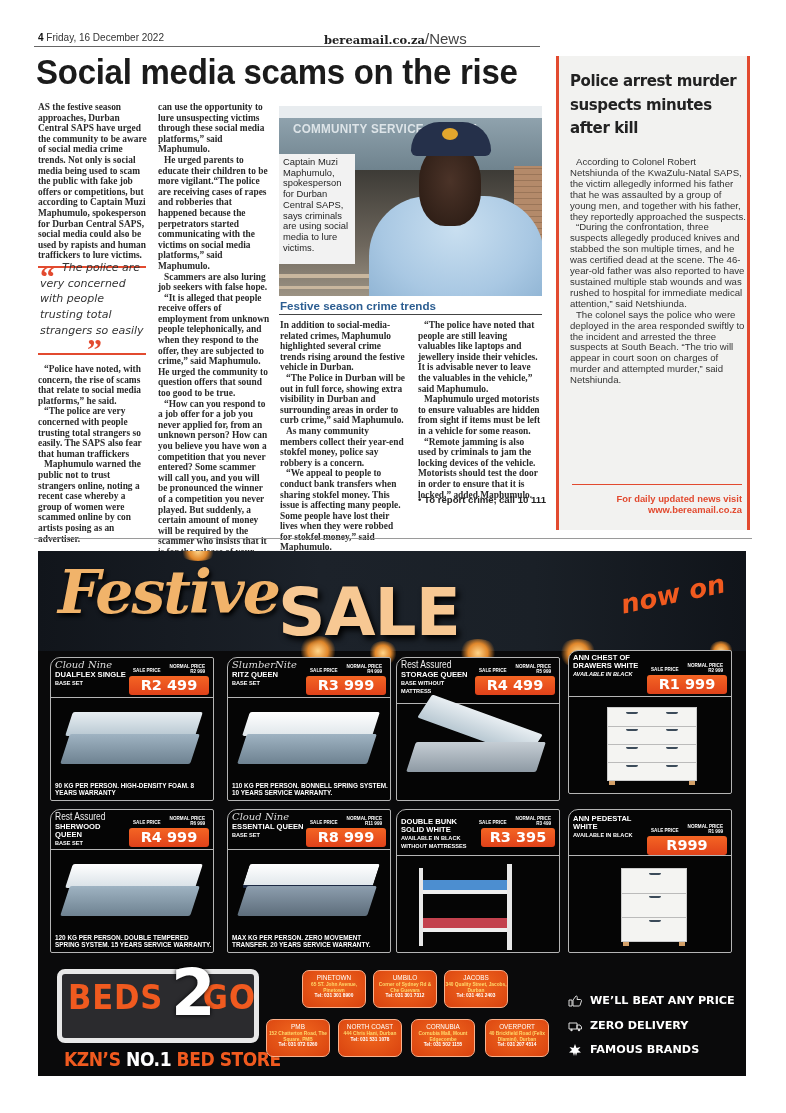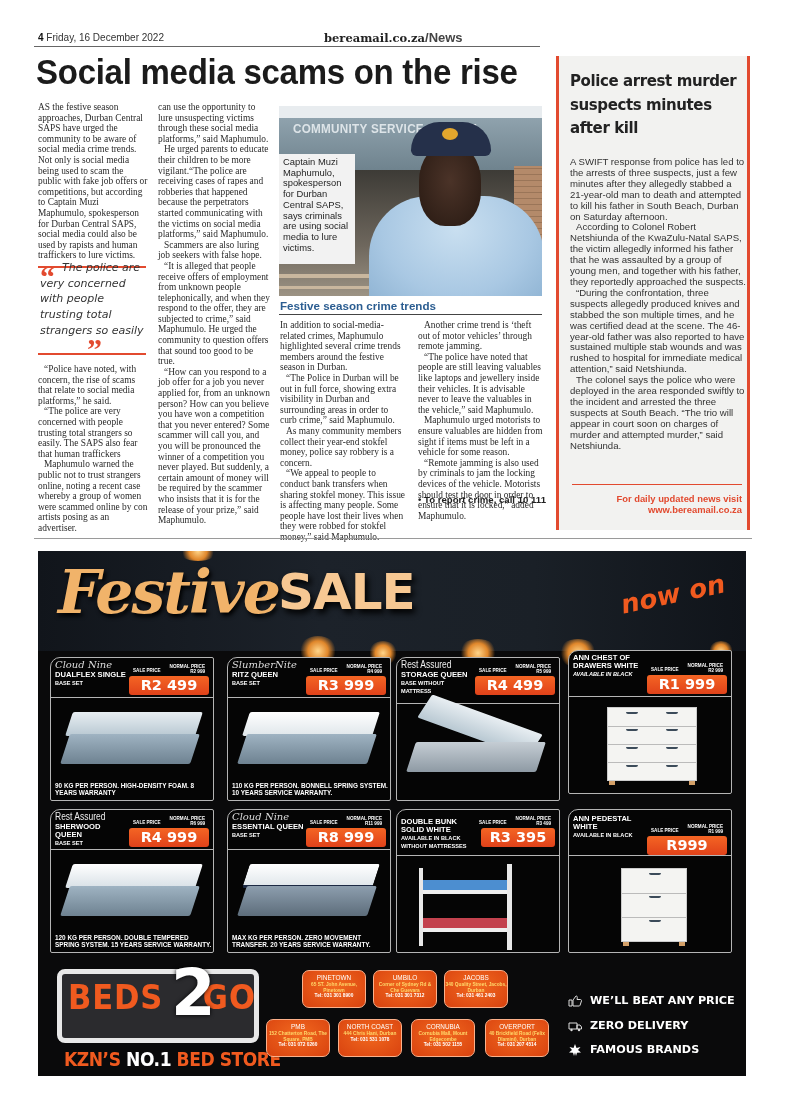--- a/index.html
+++ b/index.html
@@ -4,27 +4,27 @@
 <style>
   * { box-sizing: border-box; margin: 0; padding: 0; }
   html, body { width: 786px; height: 1113px; background: #ffffff; overflow: hidden; }
   body { position: relative; font-family: "Liberation Serif", serif; color: #222; }
 
   
   .folio { position: absolute; left: 38px; top: 32px; font-family: "Liberation Sans", sans-serif; font-size: 10px; color: #333; }
   .folio b { font-weight: bold; color: #111; }
   .section-tag { position: absolute; left: 324px; top: 30px; font-size: 12px; color: #333; }
   .section-tag .site { font-family: "DejaVu Serif", serif; font-weight: bold; font-size: 11.5px; color: #222; text-align: right; }
-  .section-tag .sec { font-family: "Liberation Sans", sans-serif; font-size: 13px; color: #444; font-weight: bold; }
+  .section-tag .sec { font-family: "Liberation Sans", sans-serif; font-size: 15px; color: #444; }
   .header-rule { position: absolute; left: 34px; top: 46px; width: 506px; height: 1px; background: #666; }
 
   .headline { position: absolute; left: 36px; top: 52px; width: 510px; font-family: "Liberation Sans", sans-serif; font-weight: bold; font-size: 35.5px; letter-spacing: -0.3px; color: #1b1b1b; transform: scaleX(0.93); transform-origin: left top; white-space: nowrap; }
 
   .col { position: absolute; font-size: 9.4px; line-height: 10.6px; color: #2a2a2a; text-align: left; }
-  .col p { text-indent: 6px; }
+  .col p { text-indent: 6px; font-weight: bold; }
   .col p.first { text-indent: 0; }
   .pull-rule-top { position: absolute; left: 38px; top: 266px; width: 108px; height: 1.5px; background: #e24a2f; }
   .pull-rule-bottom { position: absolute; left: 38px; top: 353px; width: 108px; height: 1.5px; background: #e24a2f; }
   .pull-text { position: absolute; left: 40px; top: 260px; width: 110px; font-family: "DejaVu Sans", sans-serif; font-style: italic; font-size: 11px; line-height: 15.7px; color: #333; }
   .quote-open { position: absolute; left: 40px; top: 262px; font-family: "Liberation Serif", serif; font-weight: bold; font-size: 30px; color: #e24a2f; line-height: 30px; }
   .quote-close { position: absolute; left: 87px; top: 334px; font-family: "Liberation Serif", serif; font-weight: bold; font-size: 30px; color: #e24a2f; line-height: 30px; }
 
   
   .photo { position: absolute; left: 279px; top: 106px; width: 263px; height: 190px; overflow: hidden; background: #8da0ab; }
   .photo .sky { position: absolute; left: 0; top: 0; width: 100%; height: 12px; background: #e8ecef; }
@@ -54,21 +54,21 @@
   .side-body p { text-indent: 6px; }
   .side-body p.first { text-indent: 0; }
   .side-rule { position: absolute; left: 572px; top: 484px; width: 170px; height: 1px; background: #e24a2f; }
   .side-link { position: absolute; left: 570px; top: 493px; width: 172px; text-align: right; font-family: "Liberation Sans", sans-serif; font-weight: bold; font-size: 9.4px; line-height: 11px; color: #e24a2f; }
 
   
   .ad { position: absolute; left: 38px; top: 551px; width: 708px; height: 525px; background: #0a0a0b; overflow: hidden; }
   .ad-banner { position: absolute; left: 0; top: 0; width: 708px; height: 100px; background: linear-gradient(90deg, #11151b 0%, #1c222a 40%, #1a2027 70%, #10141a 100%); }
   .sparkle { position: absolute; border-radius: 50%; background: radial-gradient(circle, #ffd58a 0%, #e0872b 40%, rgba(0,0,0,0) 70%); }
   .festive { position: absolute; left: 20px; top: 6px; font-family: "DejaVu Serif", serif; font-style: italic; font-weight: bold; font-size: 60px; color: #f1b36a; letter-spacing: -2px; text-shadow: 2px 3px 4px #000; }
-  .sale { position: absolute; left: 240px; top: 12px; font-family: "DejaVu Sans", sans-serif; font-weight: bold; font-size: 50px; color: #f7c893; letter-spacing: -1px; text-shadow: 3px 4px 6px #000; }
+  .sale { position: absolute; left: 240px; top: 23px; font-family: "DejaVu Sans", sans-serif; font-weight: bold; font-size: 66px; color: #f7c893; letter-spacing: -1px; text-shadow: 3px 4px 6px #000; }
   .nowon { position: absolute; left: 582px; top: 28px; font-family: "DejaVu Sans", sans-serif; font-style: italic; font-weight: bold; font-size: 26px; color: #f05a1f; transform: rotate(-12deg); }
 
   .card { position: absolute; width: 164px; height: 144px; border: 1px solid #b5b5b5; border-radius: 10px 2px 2px 2px; background: #050505; overflow: hidden; }
   .card .top { position: absolute; left: 0; top: 0; width: 100%; height: 40px; border-bottom: 1px solid #b5b5b5; }
   .card .brand { position: absolute; left: 4px; top: 1px; font-family: "DejaVu Serif", serif; font-style: italic; font-size: 10px; color: #ddd; }
   .card .brand.ra { font-family: "Liberation Sans", sans-serif; font-style: normal; font-size: 10px; color: #eee; transform: scaleX(0.85); transform-origin: left; }
   .card .pname { position: absolute; left: 4px; top: 13px; width: 74px; font-family: "Liberation Sans", sans-serif; font-weight: bold; font-size: 7.6px; line-height: 8px; color: #fff; }
   .card .psub { font-size: 5.6px; font-weight: bold; display: block; }
   .card .sale-label { position: absolute; left: 82px; top: 10px; font-family: "Liberation Sans", sans-serif; font-weight: bold; font-size: 4.6px; color: #fff; }
   .card .normal { position: absolute; right: 8px; top: 6px; font-family: "Liberation Sans", sans-serif; font-weight: bold; font-size: 4.6px; color: #fff; text-align: right; line-height: 5px; }
@@ -140,38 +140,36 @@
   <div class="face"></div>
   <div class="cap"></div>
   <div class="badge"></div>
   <div class="caption">Captain Muzi Maphumulo, spokesperson for Durban Central SAPS, says criminals are using social media to lure victims.</div>
 </div>
 
 <div class="subhead">Festive season crime trends</div>
 <div class="subhead-rule"></div>
 
 <div class="col" style="left:280px; top:320px; width:126px;">
-  <p class="first">In addition to social-media-related crimes, Maphumulo highlighted several crime trends members around the festive season in Durban.</p>
+  <p class="first">In addition to social-media-related crimes, Maphumulo highlighted several crime trends rising around the festive vehicle in Durban.</p>
   <p>“The Police in Durban will be out in full force, showing extra visibility in Durban and surrounding areas in order to curb crime,” said Maphumulo.</p>
   <p>As many community members collect their year-end stokfel money, police say robbery is a concern.</p>
   <p>“We appeal to people to conduct bank transfers when sharing stokfel money. This issue is affecting many people. Some people have lost their lives when they were robbed for stokfel money,” said Maphumulo.</p>
 </div>
 
 <div class="col" style="left:418px; top:320px; width:126px;">
-  <p>Another crime trend is ‘theft out of motor vehicles’ through remote jamming.</p>
   <p>“The police have noted that people are still leaving valuables like laptops and jewellery inside their vehicles. It is advisable never to leave the valuables in the vehicle,” said Maphumulo.</p>
   <p>Maphumulo urged motorists to ensure valuables are hidden from sight if items must be left in a vehicle for some reason.</p>
   <p>“Remote jamming is also used by criminals to jam the locking devices of the vehicle. Motorists should test the door in order to ensure that it is locked,” added Maphumulo.</p>
 </div>
 <div class="report">• To report crime, call 10 111</div>
 
 <div class="sidebar"></div>
 <h2 class="side-head">Police arrest murder suspects minutes after kill</h2>
 <div class="side-body">
-  <p class="first">A SWIFT response from police has led to the arrests of three suspects, just a few minutes after they allegedly stabbed a 21-year-old man to death and attempted to kill his father in South Beach, Durban on Saturday afternoon.</p>
   <p>According to Colonel Robert Netshiunda of the KwaZulu-Natal SAPS, the victim allegedly informed his father that he was assaulted by a group of young men, and together with his father, they reportedly approached the suspects.</p>
   <p>“During the confrontation, three suspects allegedly produced knives and stabbed the son multiple times, and he was certified dead at the scene. The 46-year-old father was also reported to have sustained multiple stab wounds and was rushed to hospital for immediate medical attention,” said Netshiunda.</p>
   <p>The colonel says the police who were deployed in the area responded swiftly to the incident and arrested the three suspects at South Beach. “The trio will appear in court soon on charges of murder and attempted murder,” said Netshiunda.</p>
 </div>
 <div class="side-rule"></div>
 <div class="side-link">
   <div>For daily updated news visit</div>
   <div>www.bereamail.co.za</div>
 </div>
 

